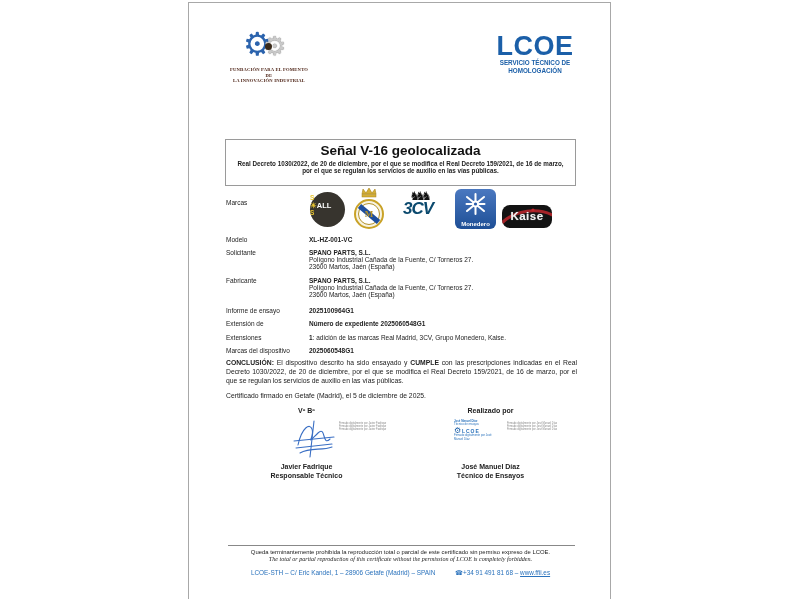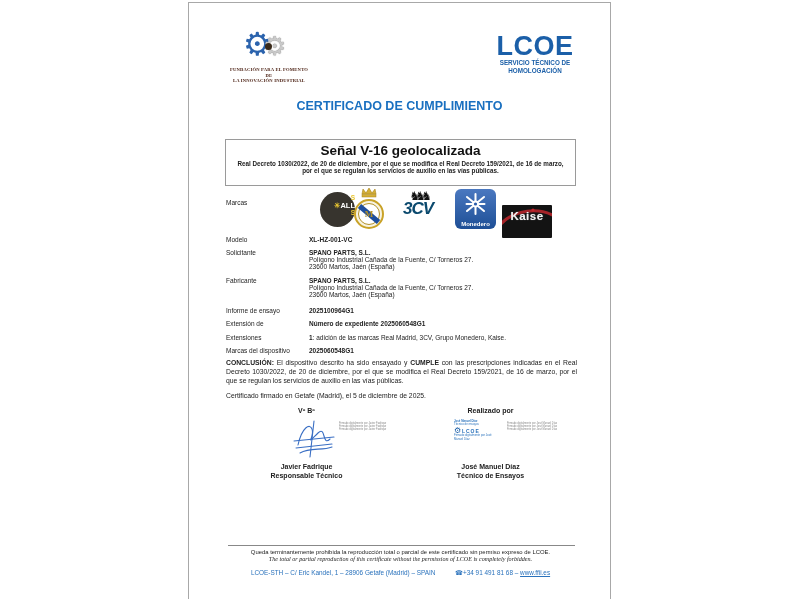--- a/index.html
+++ b/index.html
@@ -26,31 +26,31 @@
 
   
   .frow { position:absolute; left:37px; width:352px; font-size:6.5px; color:#222; line-height:7px; }
   .lbl { display:inline-block; width:83px; vertical-align:top; }
   .val { display:inline-block; vertical-align:top; width:260px; }
   .b { font-weight:bold; }
 
   
   .brands { left:120px; top:185px; width:270px; height:44px; }
   .brand { position:absolute; }
-  .sosall { left:11px; top:4px; width:35px; height:35px; border-radius:50%; background:#37342e; text-align:right; color:#e8c531; font-weight:bold; }
+  .sosall { left:1px; top:4px; width:35px; height:35px; border-radius:50%; background:#37342e; text-align:left; color:#e8c531; font-weight:bold; }
   .sosall .s { font-size:6.5px; line-height:6.5px; display:block; }
   .sosall .mid { font-size:7.5px; line-height:8px; color:#fff; display:block; }
   .sosall .sun { color:#e8c531; }
   .rm { left:45px; top:0; }
   .cv3 { left:81px; top:3px; width:56px; text-align:center; }
   .cv3 .horses { font-size:12px; line-height:10px; color:#111; letter-spacing:-5px; font-family:"DejaVu Sans",sans-serif; }
   .cv3 .cv3txt { font-size:17px; font-weight:bold; font-style:italic; color:#0c4a6e; line-height:16px; letter-spacing:-1px; }
   .monedero { left:146px; top:1px; width:41px; height:40px; border-radius:6px; background:linear-gradient(#4a78c0,#1e4f96); text-align:center; }
   .monedero .mtxt { position:absolute; bottom:2px; width:100%; color:#fff; font-weight:bold; font-size:6px; }
-  .kaise { left:193px; top:17px; width:50px; height:33px; border-radius:1px; background:#131313; overflow:hidden; text-align:center; }
+  .kaise { left:193px; top:17px; width:50px; height:23px; border-radius:8px; background:#131313; overflow:hidden; text-align:center; }
   .kaise .ktxt { position:relative; color:#f2f2f2; font-weight:bold; font-size:11.5px; line-height:22px; letter-spacing:0.5px; text-shadow:0 0 1px #888; }
   .kaise svg { position:absolute; left:0; top:0; }
 
   
   .conclusion { left:37px; top:355px; width:351px; font-size:6.8px; line-height:9px; text-align:justify; color:#222; }
   .signedline { left:37px; top:389px; width:351px; font-size:6.8px; color:#222; }
 
   
   .sig-h { position:absolute; top:404px; font-weight:bold; font-size:7px; text-align:center; width:115px; color:#222; }
   .stamp-tiny { font-size:2.6px; line-height:3.1px; color:#8a8a8a; }
@@ -79,21 +79,20 @@
     <div class="ffii-text">LA INNOVACIÓN INDUSTRIAL</div>
   </div>
 
   <div class="abs lcoe" style="color:#1b5fa8;">
     <div class="lcoe-name">LCOE</div>
     <div class="lcoe-sub">SERVICIO TÉCNICO DE</div>
     <div class="lcoe-sub">HOMOLOGACIÓN</div>
   </div>
 
   <div class="abs main-title" style="color:#1a70c0;">
-    <div>CERTIFICADO DE CUMPLIMIENTO</div>
   </div>
 
   <div class="abs product-box">
     <div class="product-title">Señal V-16 geolocalizada</div>
     <div class="product-sub">Real Decreto 1030/2022, de 20 de diciembre, por el que se modifica el Real Decreto 159/2021, de 16 de marzo, por el que se regulan los servicios de auxilio en las vías públicas.</div>
   </div>
 
   <div class="frow" style="top:196px">
     <span class="lbl">Marcas</span>
   </div>

